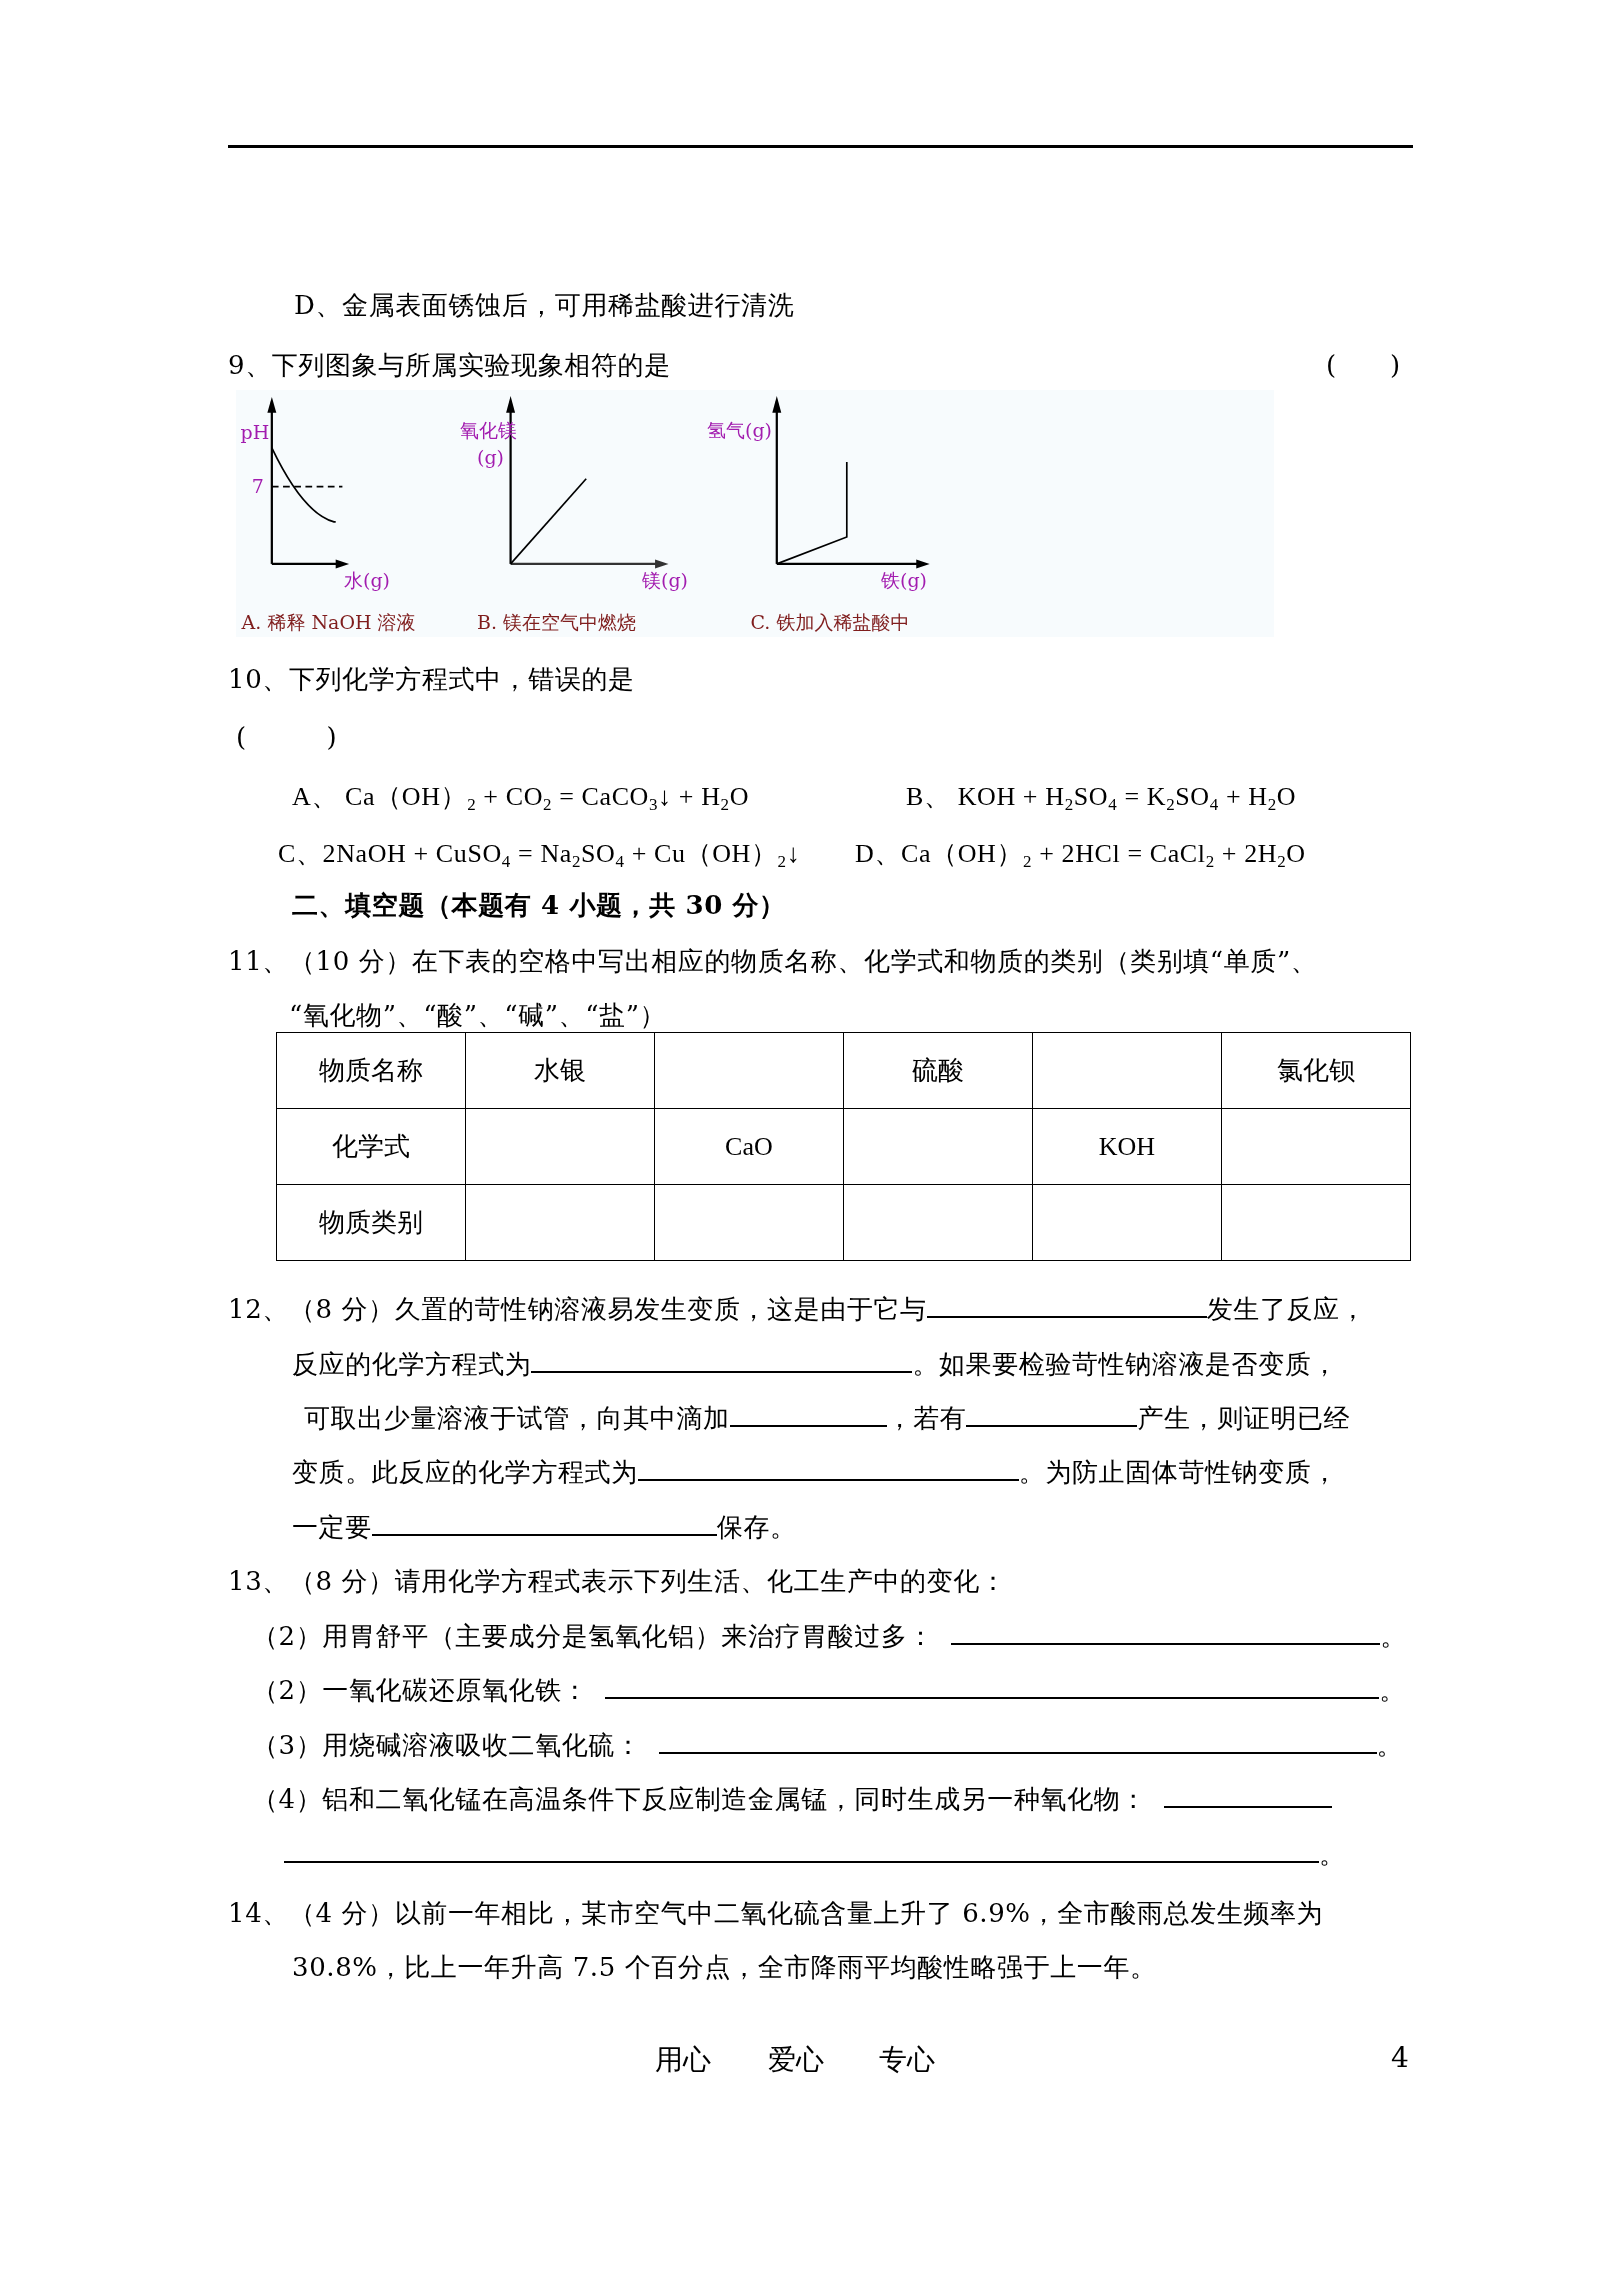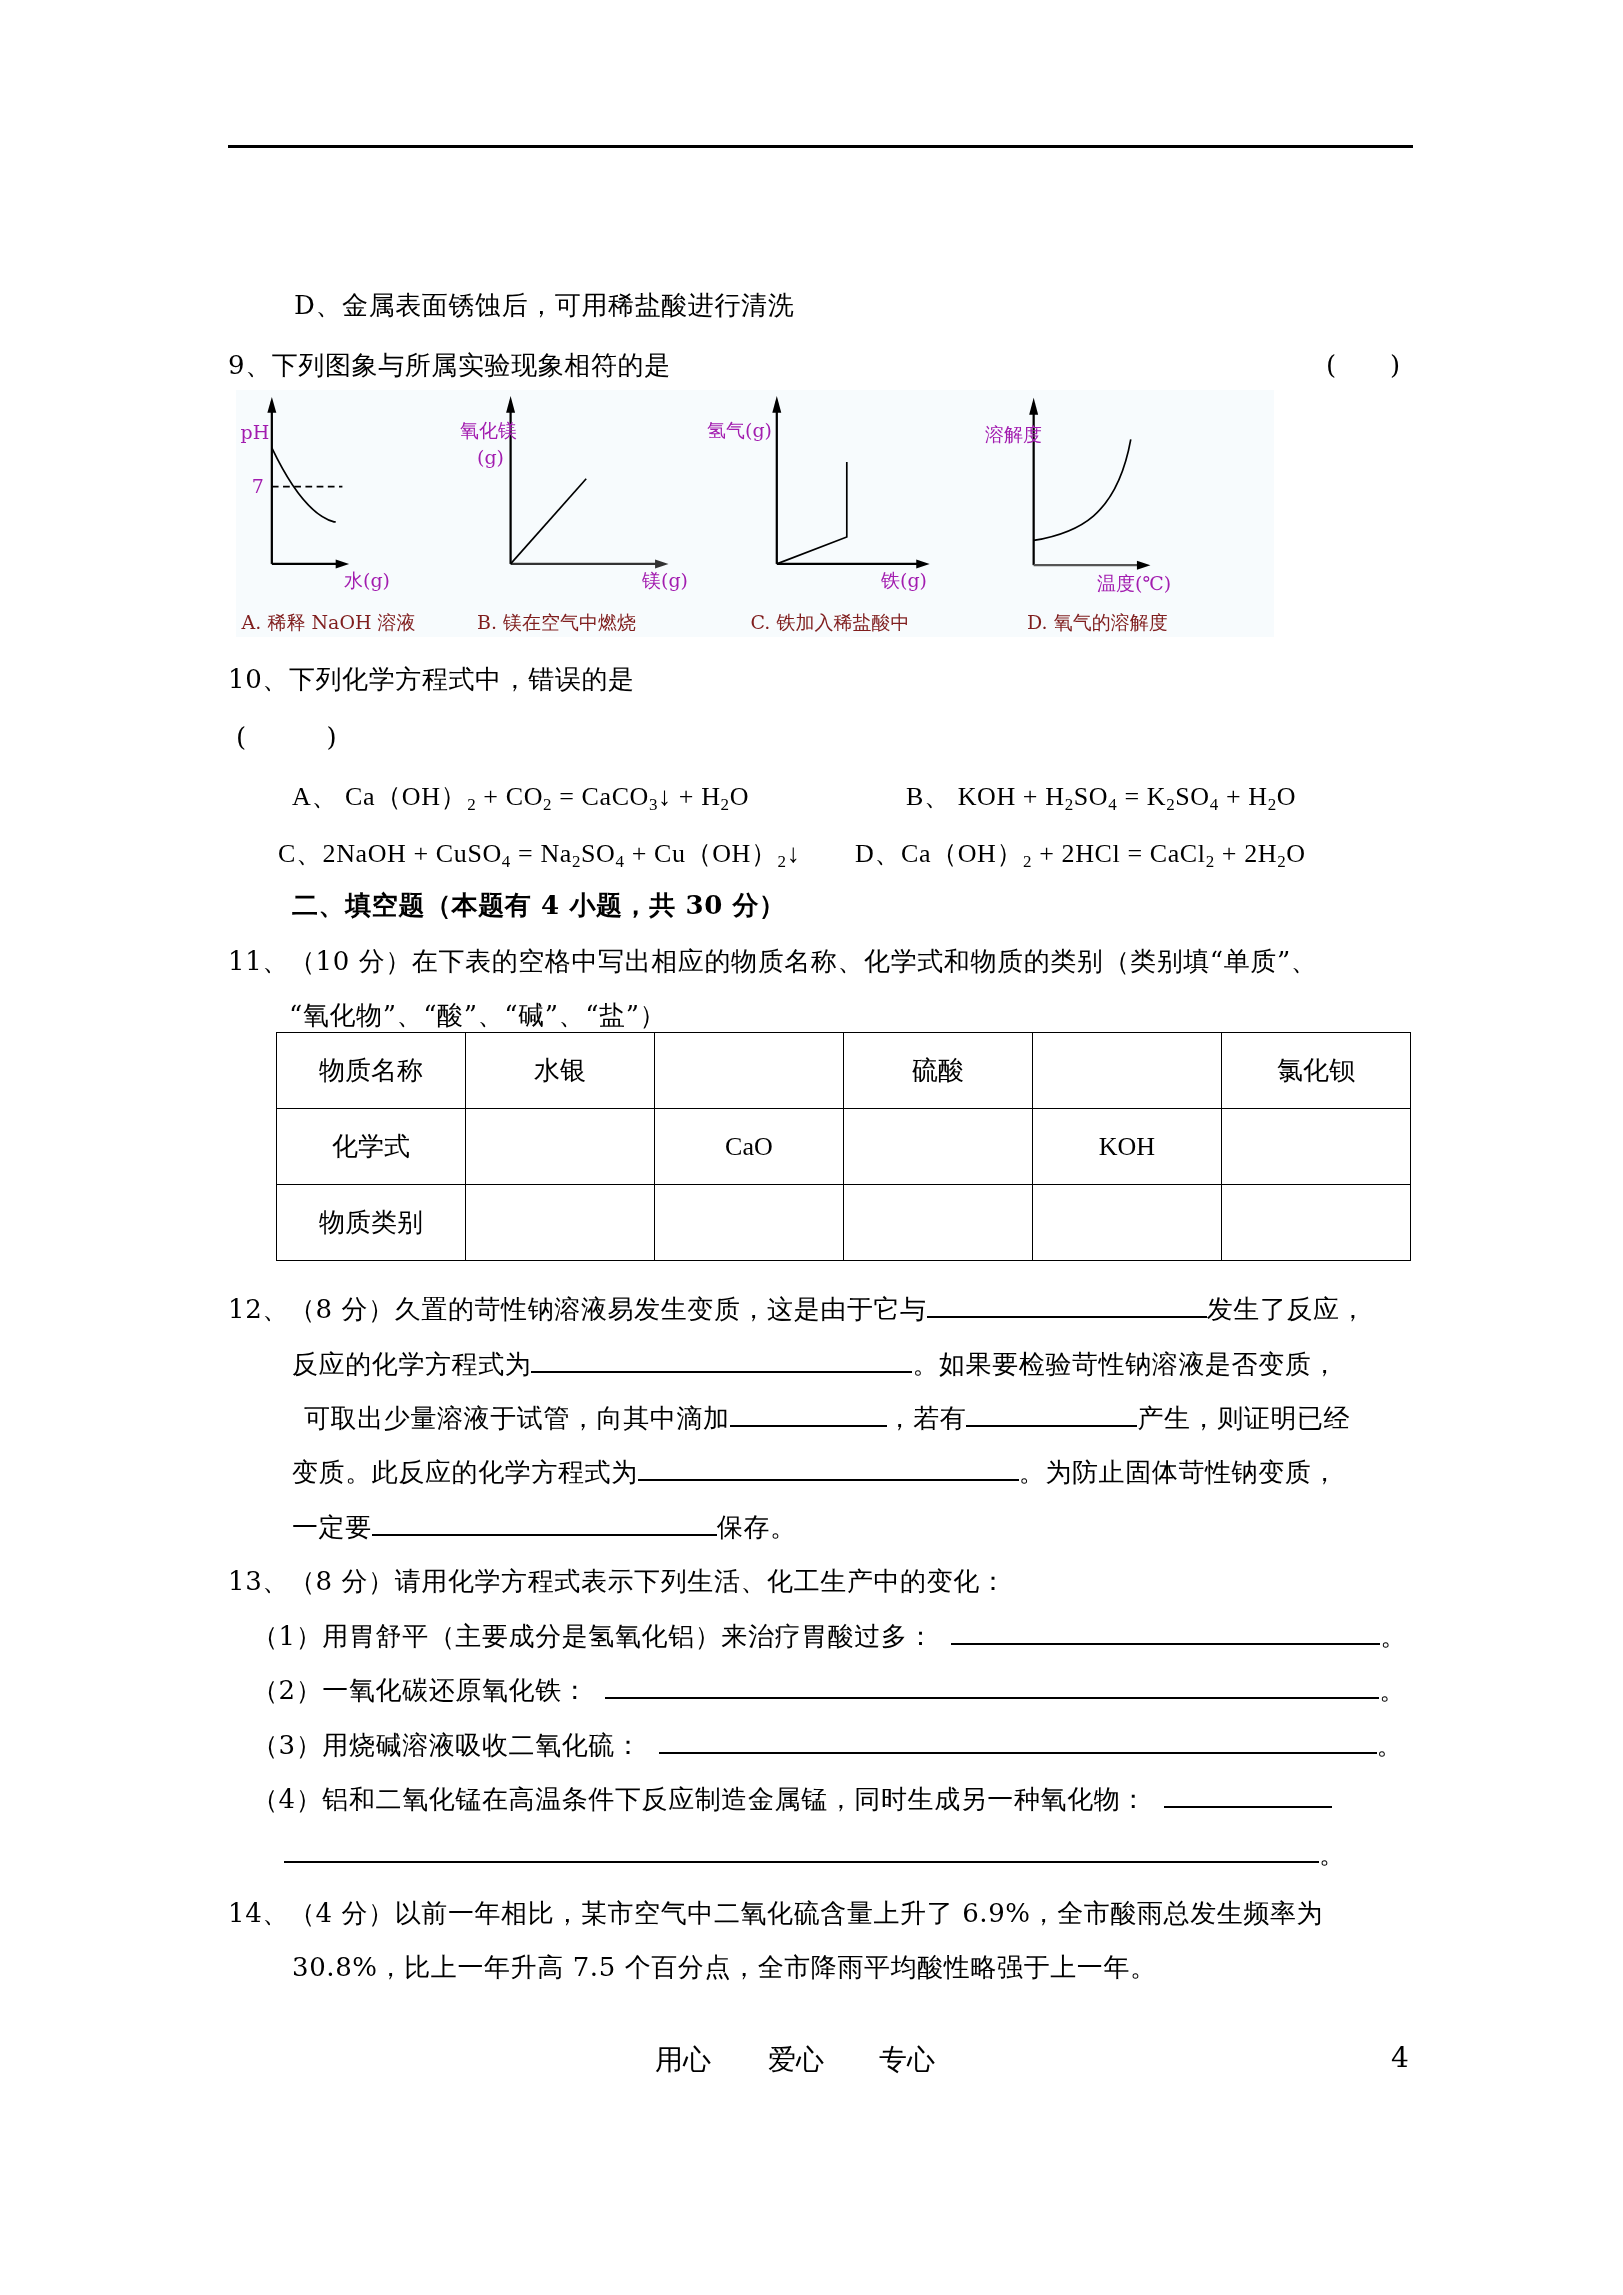--- a/index.html
+++ b/index.html
@@ -71,32 +71,20 @@
       <polygon points="55,10 47,40 63,40" fill="#000"></polygon>
       <line x1="55" y1="310" x2="310" y2="310" stroke="#000" stroke-width="4"></line>
       <polygon points="328,310 304,302 304,318" fill="#000"></polygon>
       <polyline points="55,310 180,262 180,128" stroke="#000" stroke-width="3" fill="none"></polyline>
     </svg>
     <div class="axis-label" style="left:-39px;top:28px;">氢气(g)</div>
     <div class="axis-label" style="left:135px;top:178px;">铁(g)</div>
     <div class="caption" style="left:4.5px;">C. 铁加入稀盐酸中</div>
   </div>
 
-  <div class="chart" style="left:774px;width:264px;">
-    <svg width="264" height="247" viewBox="0 0 470 440">
-      <line x1="42" y1="312" x2="42" y2="24" stroke="#000" stroke-width="4"></line>
-      <polygon points="42,14 34,44 50,44" fill="#000"></polygon>
-      <line x1="42" y1="312" x2="230" y2="312" stroke="#555" stroke-width="4"></line>
-      <polygon points="250,312 226,304 226,320" fill="#000"></polygon>
-      <path d="M42,268 C120,255 190,225 215,88" stroke="#000" stroke-width="3" fill="none"></path>
-    </svg>
-    <div class="axis-label" style="left:-25px;top:32px;">溶解度</div>
-    <div class="axis-label" style="left:87px;top:181px;">温度(℃)</div>
-    <div class="caption" style="left:17px;">D. 氧气的溶解度</div>
-  </div>
 </div>
 
 <div class="abs txt" style="left:228px;top:662px;">10、下列化学方程式中，错误的是</div>
 <div class="abs txt" style="left:236px;top:720px;">(　　　)</div>
 
 <div class="abs txt mono" style="left:292px;top:780px;">
   <span>A、 Ca（OH）</span><sub>2</sub><span> + CO</span><sub>2</sub><span> = CaCO</span><sub>3</sub><span>↓ + H</span><sub>2</sub><span>O</span>
 </div>
 <div class="abs txt mono" style="left:906px;top:780px;">
   <span>B、 KOH + H</span><sub>2</sub><span>SO</span><sub>4</sub><span> = K</span><sub>2</sub><span>SO</span><sub>4</sub><span> + H</span><sub>2</sub><span>O</span>
@@ -153,21 +141,21 @@
 </div>
 <div class="abs txt" style="left:292px;top:1454px;">
   <span>变质。此反应的化学方程式为</span><span class="blank" style="width:381px;"></span><span>。为防止固体苛性钠变质，</span>
 </div>
 <div class="abs txt" style="left:292px;top:1509px;">
   <span>一定要</span><span class="blank" style="width:345px;"></span><span>保存。</span>
 </div>
 
 <div class="abs txt" style="left:228px;top:1564px;">13、（8 分）请用化学方程式表示下列生活、化工生产中的变化：</div>
 <div class="abs txt" style="left:252px;top:1618px;">
-  <span>（1）用胃舒平（主要成分是氢氧化铝）来治疗胃酸过多：</span><span class="blank" style="width:429px;margin-left:17px;"></span><span>。</span>
+  <span>（2）用胃舒平（主要成分是氢氧化铝）来治疗胃酸过多：</span><span class="blank" style="width:429px;margin-left:17px;"></span><span>。</span>
 </div>
 <div class="abs txt" style="left:252px;top:1672px;">
   <span>（2）一氧化碳还原氧化铁：</span><span class="blank" style="width:774px;margin-left:17px;"></span><span>。</span>
 </div>
 <div class="abs txt" style="left:252px;top:1727px;">
   <span>（3）用烧碱溶液吸收二氧化硫：</span><span class="blank" style="width:718px;margin-left:17px;"></span><span>。</span>
 </div>
 <div class="abs txt" style="left:252px;top:1781px;">
   <span>（4）铝和二氧化锰在高温条件下反应制造金属锰，同时生成另一种氧化物：</span><span class="blank" style="width:168px;margin-left:17px;"></span>
 </div>

